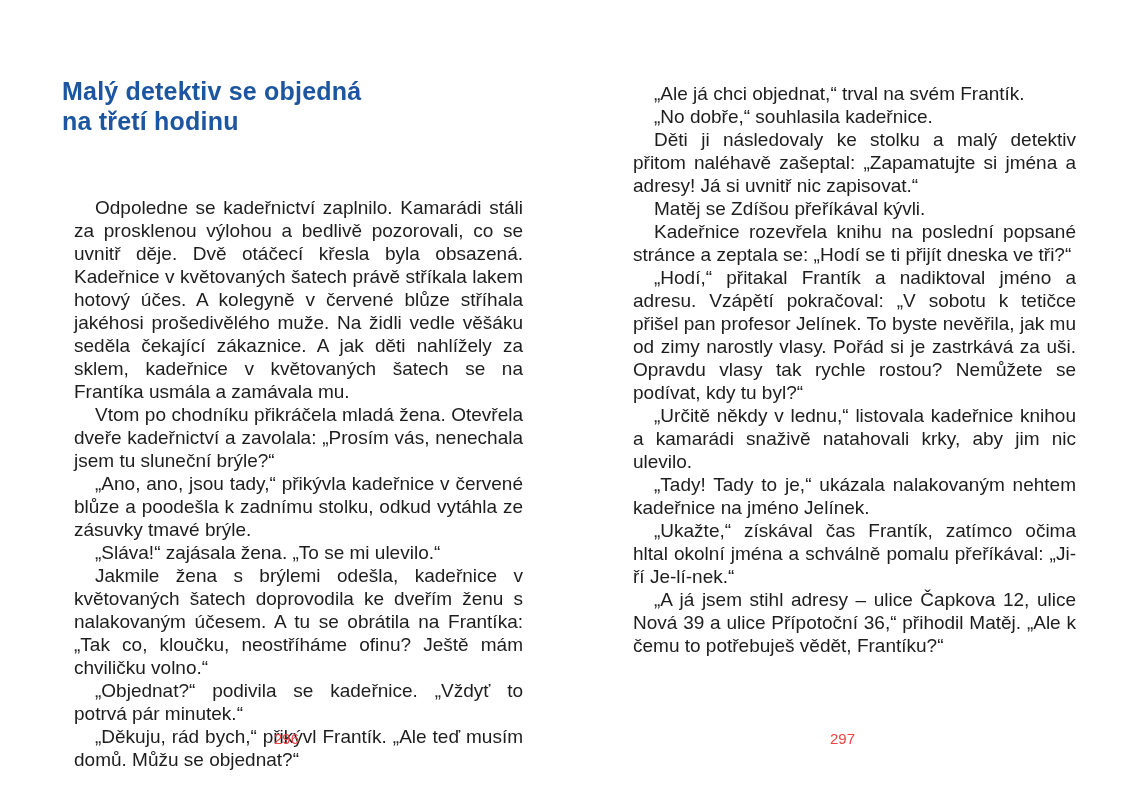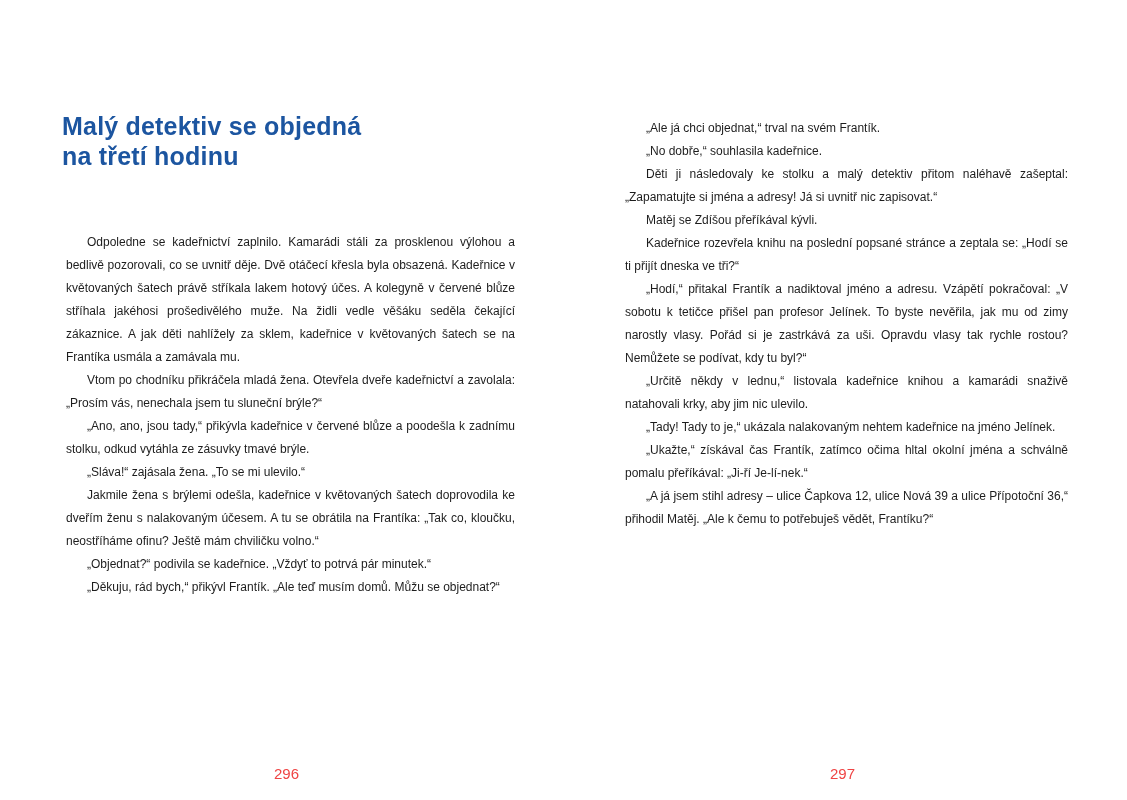--- a/index.html
+++ b/index.html
@@ -12,21 +12,20 @@
     height: 800px;
     position: relative;
     font-family: "Liberation Sans", sans-serif;
     color: #1d1d1d;
     overflow: hidden;
   }
   .spread {
     position: absolute;
     inset: 0;
     background: #ffffff;
-    margin-top: 35px;
   }
   .page {
     position: absolute;
     top: 0;
     height: 800px;
   }
   .page-left  { left: 62px;  width: 449px; }
   .page-right { left: 621px; width: 443px; }
 
   .chapter-title {
@@ -38,23 +37,23 @@
     font-size: 25px;
     line-height: 30px;
     font-weight: bold;
     color: #1c55a0;
     letter-spacing: 0.2px;
   }
   .chapter-title .title-line { display: block; }
 
   .body-text {
     position: absolute;
-    left: 4px;
+    left: 12px;
     width: 100%;
-    font-size: 12px;
+    font-size: 19px;
     line-height: 23px;
   }
   .page-left  .body-text { top: 196px; }
   .page-right .body-text { top: 82px; }
 
   .body-text p {
     margin: 0;
     text-align: justify;
     text-indent: 21px;
   }

